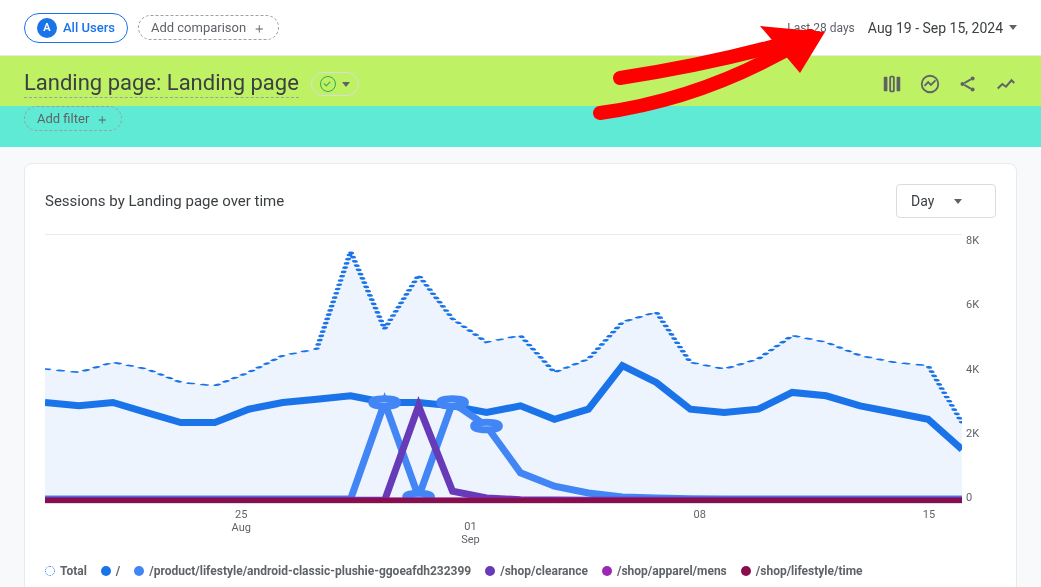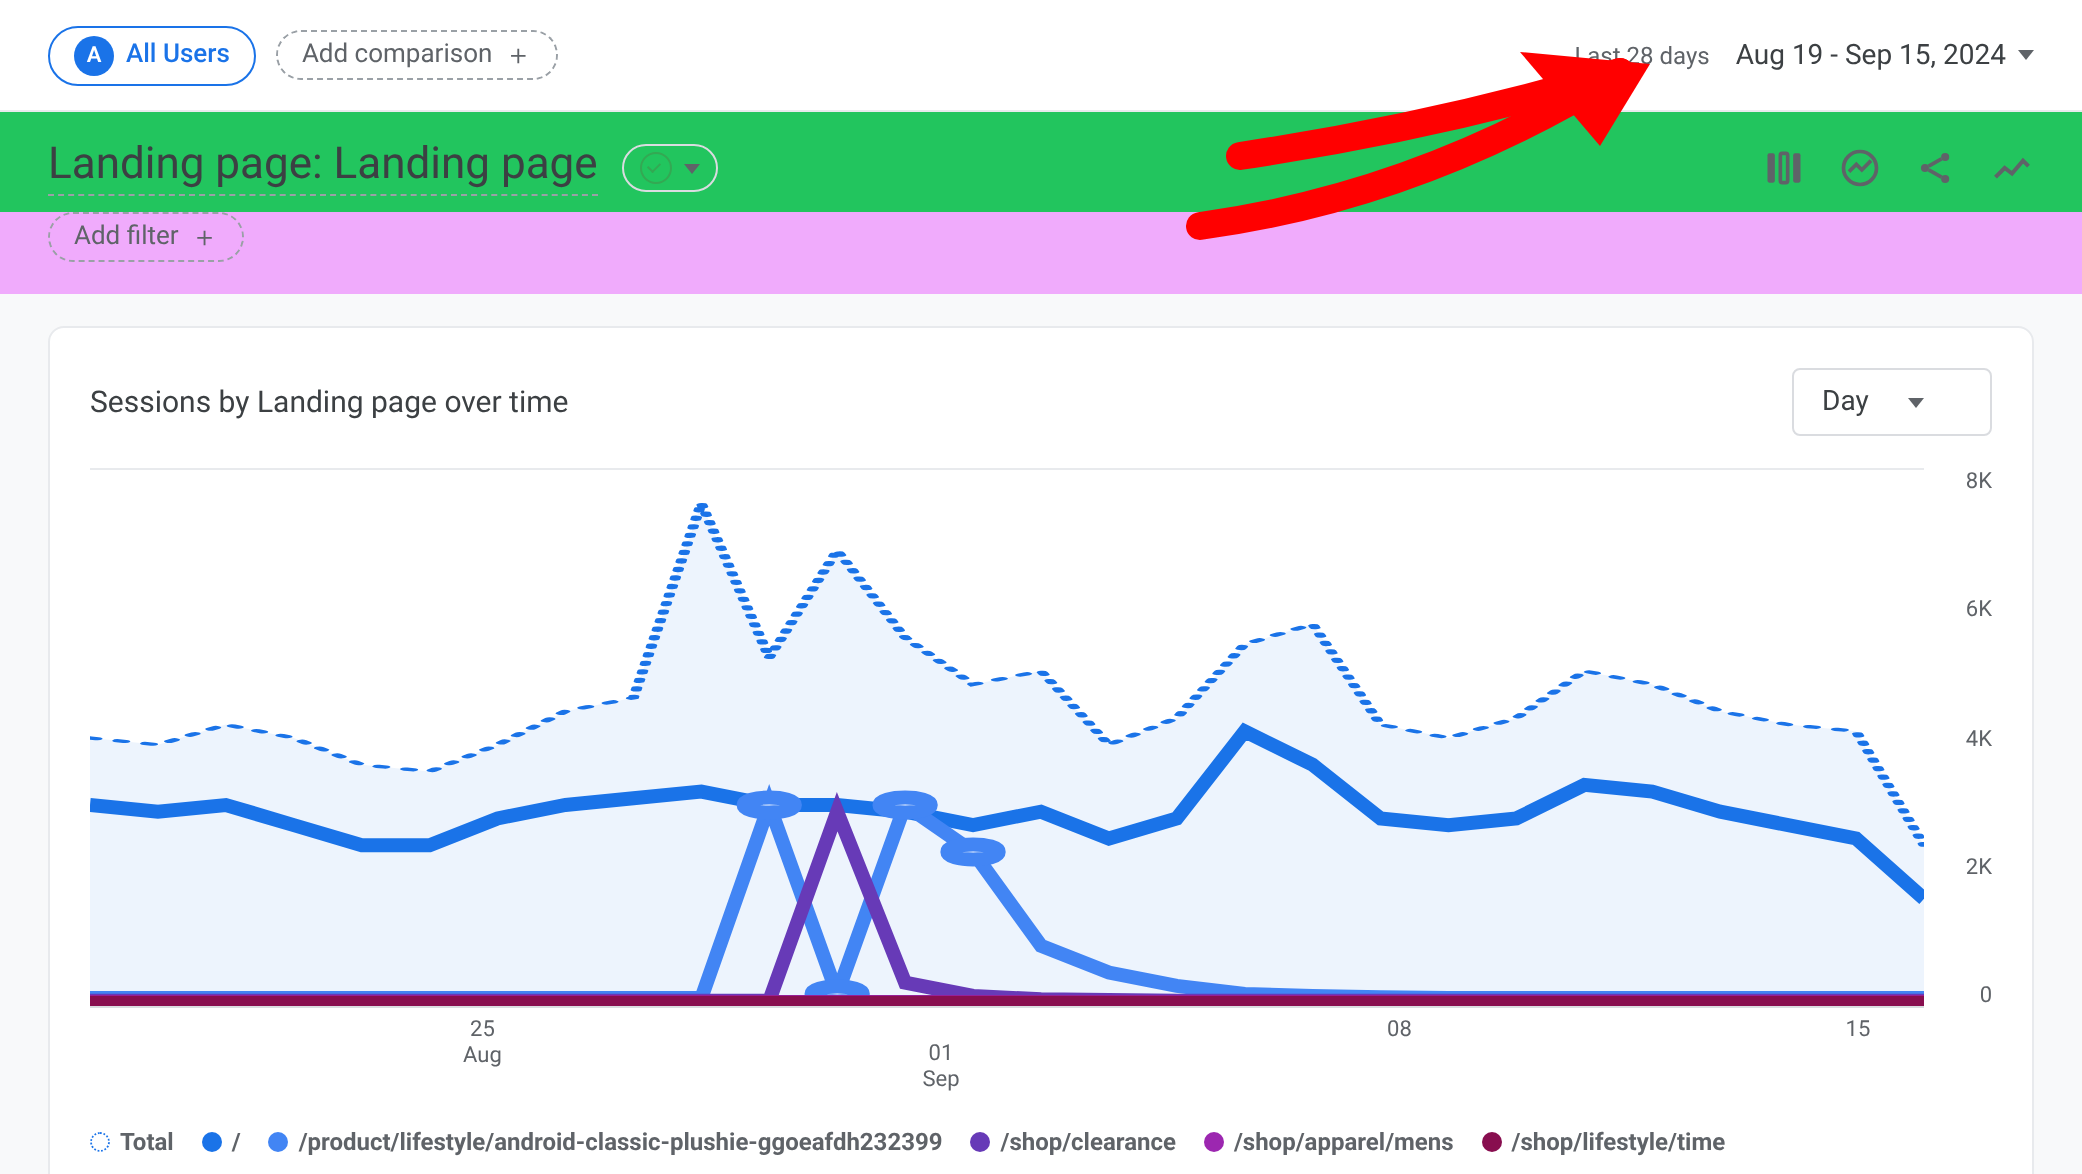--- a/index.html
+++ b/index.html
@@ -9,38 +9,38 @@
   .chip { display: inline-flex; align-items: center; gap: 6px; padding: 4px 12px; border-radius: 16px; font-size: 13px; border: 1px solid #dadce0; cursor: pointer; }
   .chip.blue { border: 1px solid #1a73e8; color: #1a73e8; background: #fff; font-weight: 500; }
   .chip.blue .avatar { width: 20px; height: 20px; border-radius: 50%; background: #1a73e8; color: #fff; display: flex; align-items: center; justify-content: center; font-size: 11px; font-weight: 600; }
   .chip.dashed { border: 1px dashed #9aa0a6; color: #5f6368; }
   .plus { font-size: 14px; line-height: 1; }
   .spacer { flex: 1; }
   .date-label { font-size: 12px; color: #5f6368; margin-right: 3px; }
   .date-range { font-size: 14px; color: #3c4043; display: inline-flex; align-items: center; gap: 6px; }
   .caret-down { width: 0; height: 0; border-left: 4px solid transparent; border-right: 4px solid transparent; border-top: 5px solid #5f6368; }
   
-  .header-row { display: flex; align-items: center; padding: 14px 24px 8px; gap: 12px; background: #22c55e; }
+  .header-row { display: flex; align-items: center; padding: 14px 24px 8px; gap: 12px; background: #bef264; }
   .page-title { font-size: 22px; color: #3c4043; border-bottom: 1px dashed #9aa0a6; padding-bottom: 2px; }
   .status-pill { display: inline-flex; align-items: center; gap: 6px; border: 1px solid #dadce0; border-radius: 14px; padding: 3px 8px; }
   .check-circle { width: 16px; height: 16px; border: 1.5px solid #34a853; border-radius: 50%; position: relative; }
   .check-circle::after { content: ""; position: absolute; left: 3px; top: 4px; width: 5px; height: 3px; border-left: 1.5px solid #34a853; border-bottom: 1.5px solid #34a853; transform: rotate(-45deg); }
   .action-icons { display: flex; gap: 16px; align-items: center; color: #5f6368; }
   .action-icons svg { width: 22px; height: 22px; fill: #5f6368; cursor: pointer; }
   
-  .filter-row { padding: 0 24px 16px; background: #f0abfc; }
+  .filter-row { padding: 0 24px 16px; background: #5eead4; }
   
   .content-wrap { padding: 16px 24px; }
   .card { background: #fff; border: 1px solid #e8eaed; border-radius: 8px; padding: 20px; }
   .card-head { display: flex; align-items: center; justify-content: space-between; margin-bottom: 16px; }
   .card-title { font-size: 15px; color: #3c4043; }
   .dropdown { border: 1px solid #dadce0; border-radius: 4px; padding: 8px 14px; display: inline-flex; align-items: center; gap: 20px; font-size: 14px; cursor: pointer; min-width: 100px; }
   
   .chart { position: relative; height: 300px; }
-  .y-ticks { position: absolute; right: 0; top: 0; bottom: 30px; width: 30px; display: flex; flex-direction: column; justify-content: space-between; align-items: flex-end; font-size: 11px; color: #5f6368; }
+  .y-ticks { position: absolute; right: 0; top: 0; bottom: 30px; width: 30px; display: flex; flex-direction: column; justify-content: space-between; font-size: 11px; color: #5f6368; }
   .plot { position: absolute; left: 0; right: 34px; top: 0; bottom: 30px; border-top: 1px solid #e8eaed; border-bottom: 1px solid #dadce0; }
   .x-ticks { position: absolute; left: 0; right: 34px; bottom: 0; height: 26px; }
   .x-tick { position: absolute; transform: translateX(-50%); font-size: 11px; color: #5f6368; text-align: center; line-height: 1.2; }
   
   .legend { display: flex; flex-wrap: wrap; gap: 14px; margin-top: 30px; font-size: 12px; color: #5f6368; align-items: center; font-weight: bold; }
   .legend-item { display: inline-flex; align-items: center; gap: 5px; }
   .swatch { width: 10px; height: 10px; border-radius: 50%; display: inline-block; }
   .swatch.hollow { border: 1.5px dotted #1a73e8; background: transparent; }
   
   

